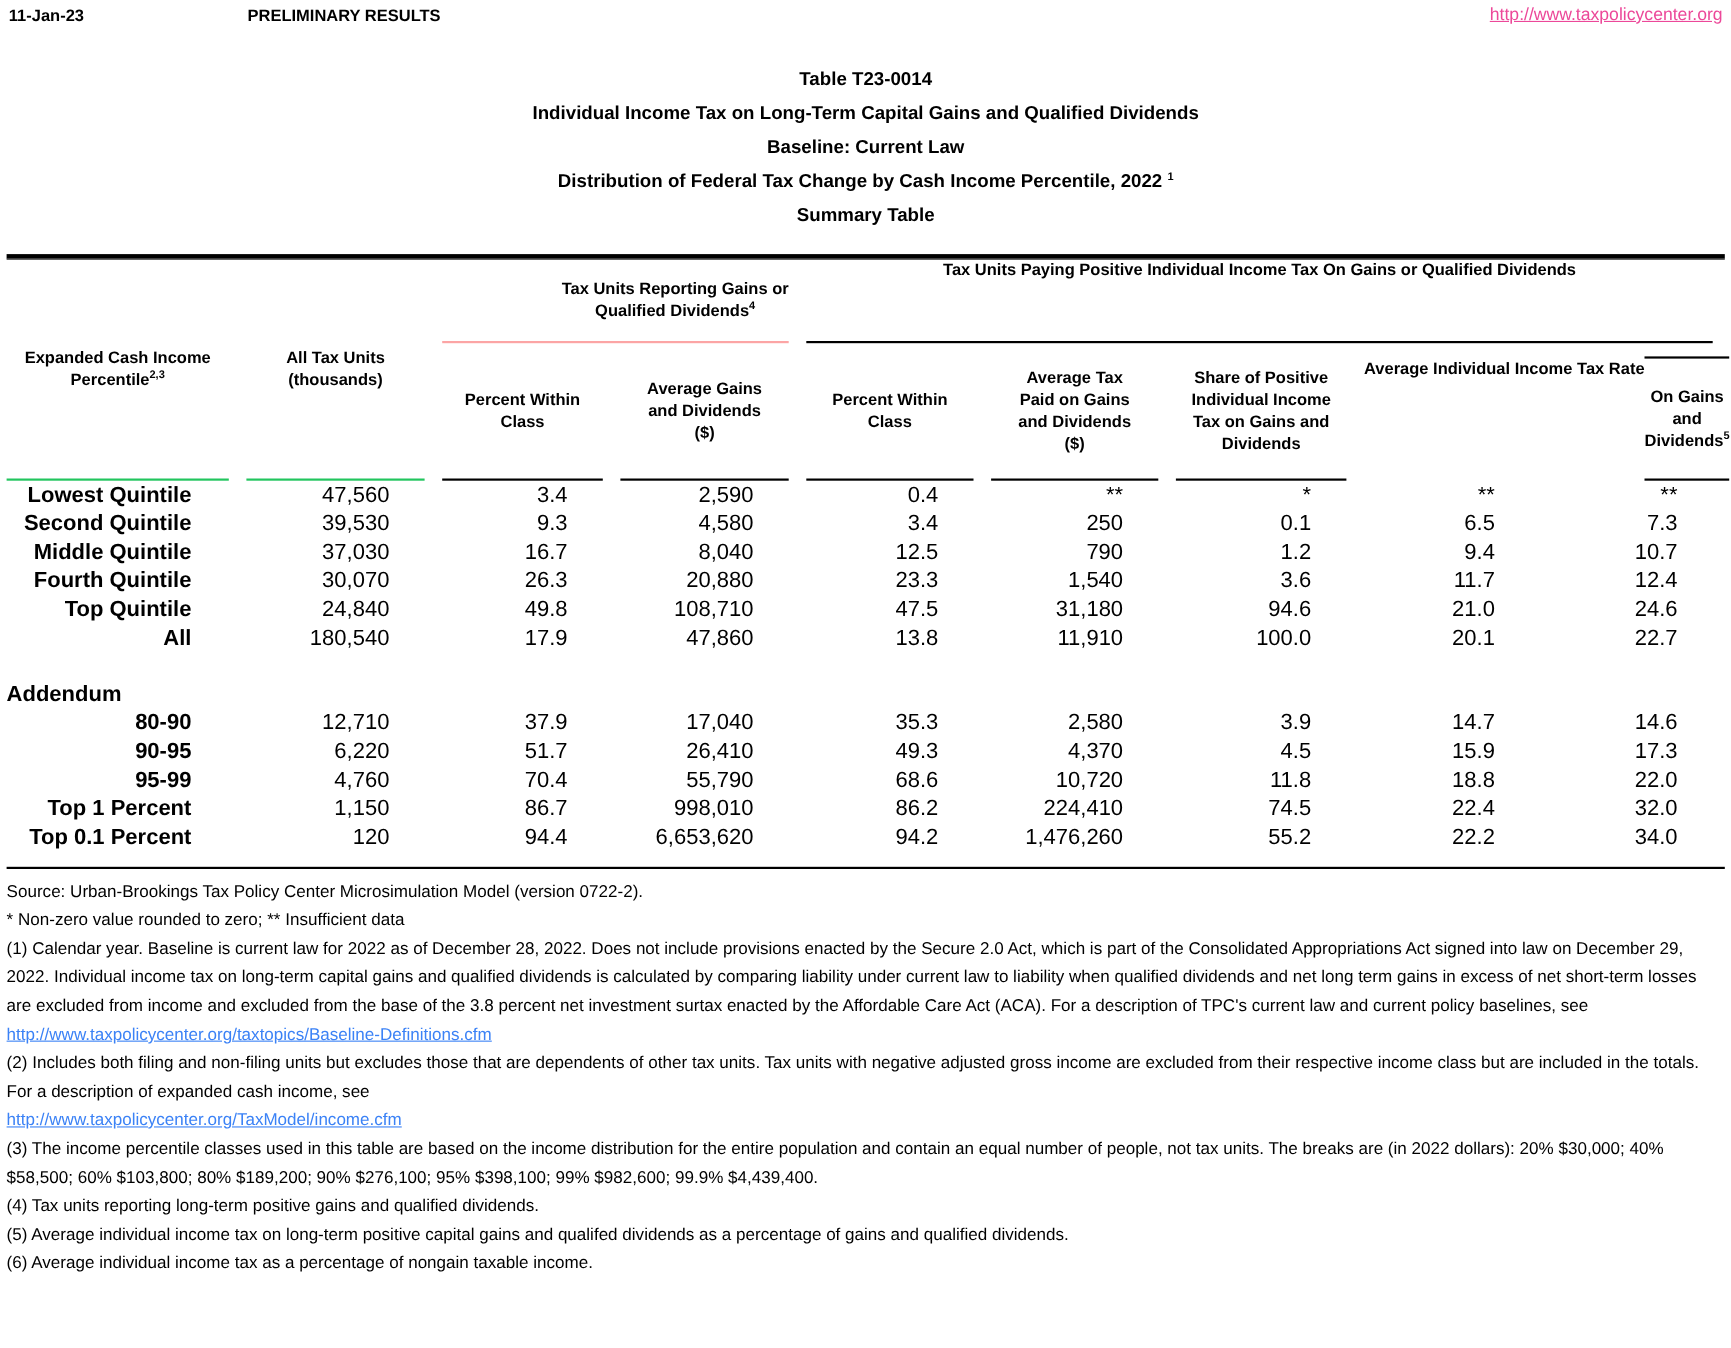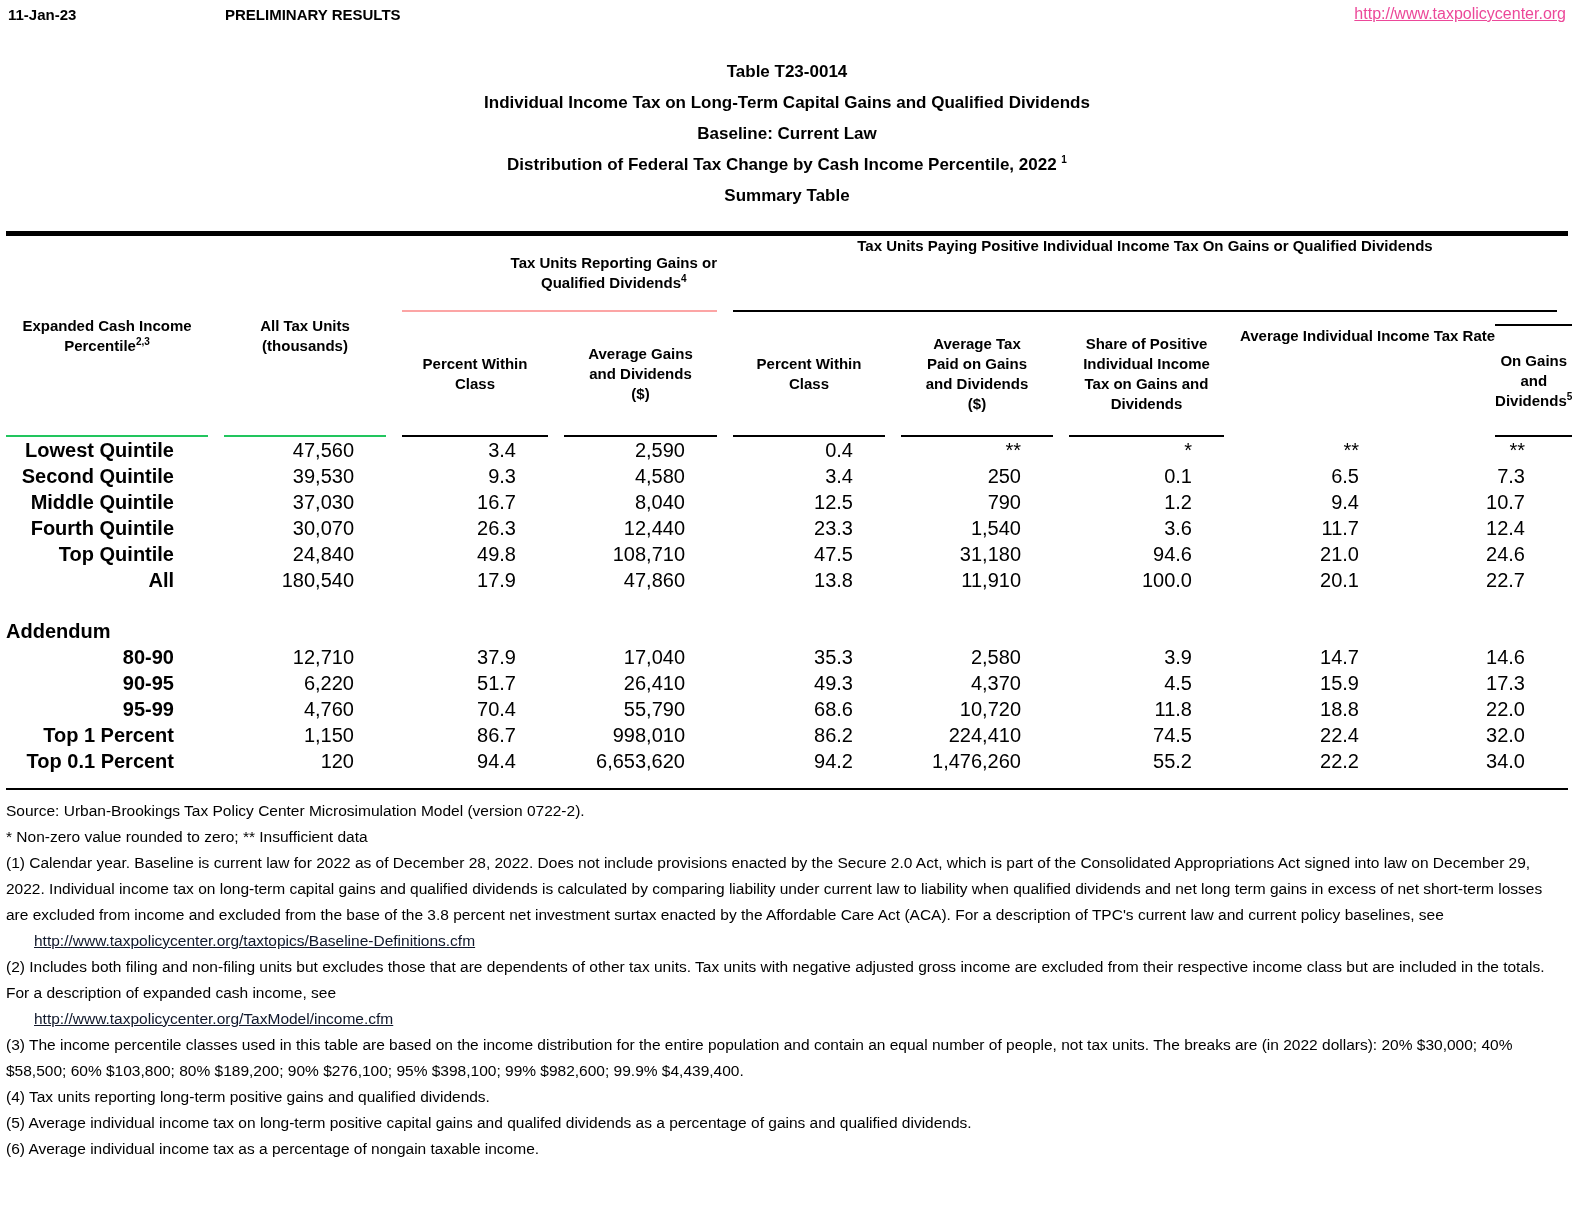--- a/index.html
+++ b/index.html
@@ -61,21 +61,21 @@
   .trow { display:grid; grid-template-columns:var(--cols); column-gap:var(--cgap); height:26px; align-items:center; }
   .c { overflow:visible; white-space:nowrap; }
   .lbl { font-weight:bold; text-align:right; padding-right:34px; }
   .num { text-align:right; padding-right:32px; }
   .spacer { height:25px; }
   .add-lbl { font-weight:bold; text-align:left; grid-column:1/3; }
 
   
   .notes { padding:8px 8px 0 6px; font-size:15.5px; }
   .note { line-height:26px; }
-  .notes a { color:#0f172a; line-height:26px;margin-left:28px; }
+  .notes a { color:#3b82f6; line-height:26px; }
 </style>
 </head>
 <body>
 
 <header class="topbar">
   <span class="date">11-Jan-23</span>
   <span class="prelim">PRELIMINARY RESULTS</span>
   <a class="toplink" href="#">http://www.taxpolicycenter.org</a>
 </header>
 
@@ -167,21 +167,21 @@
       <div class="c num">12.5</div>
       <div class="c num">790</div>
       <div class="c num">1.2</div>
       <div class="c num">9.4</div>
       <div class="c num">10.7</div>
     </div>
     <div class="trow">
       <div class="c lbl">Fourth Quintile</div>
       <div class="c num">30,070</div>
       <div class="c num">26.3</div>
-      <div class="c num">12,440</div>
+      <div class="c num">20,880</div>
       <div class="c num">23.3</div>
       <div class="c num">1,540</div>
       <div class="c num">3.6</div>
       <div class="c num">11.7</div>
       <div class="c num">12.4</div>
     </div>
     <div class="trow">
       <div class="c lbl">Top Quintile</div>
       <div class="c num">24,840</div>
       <div class="c num">49.8</div>

